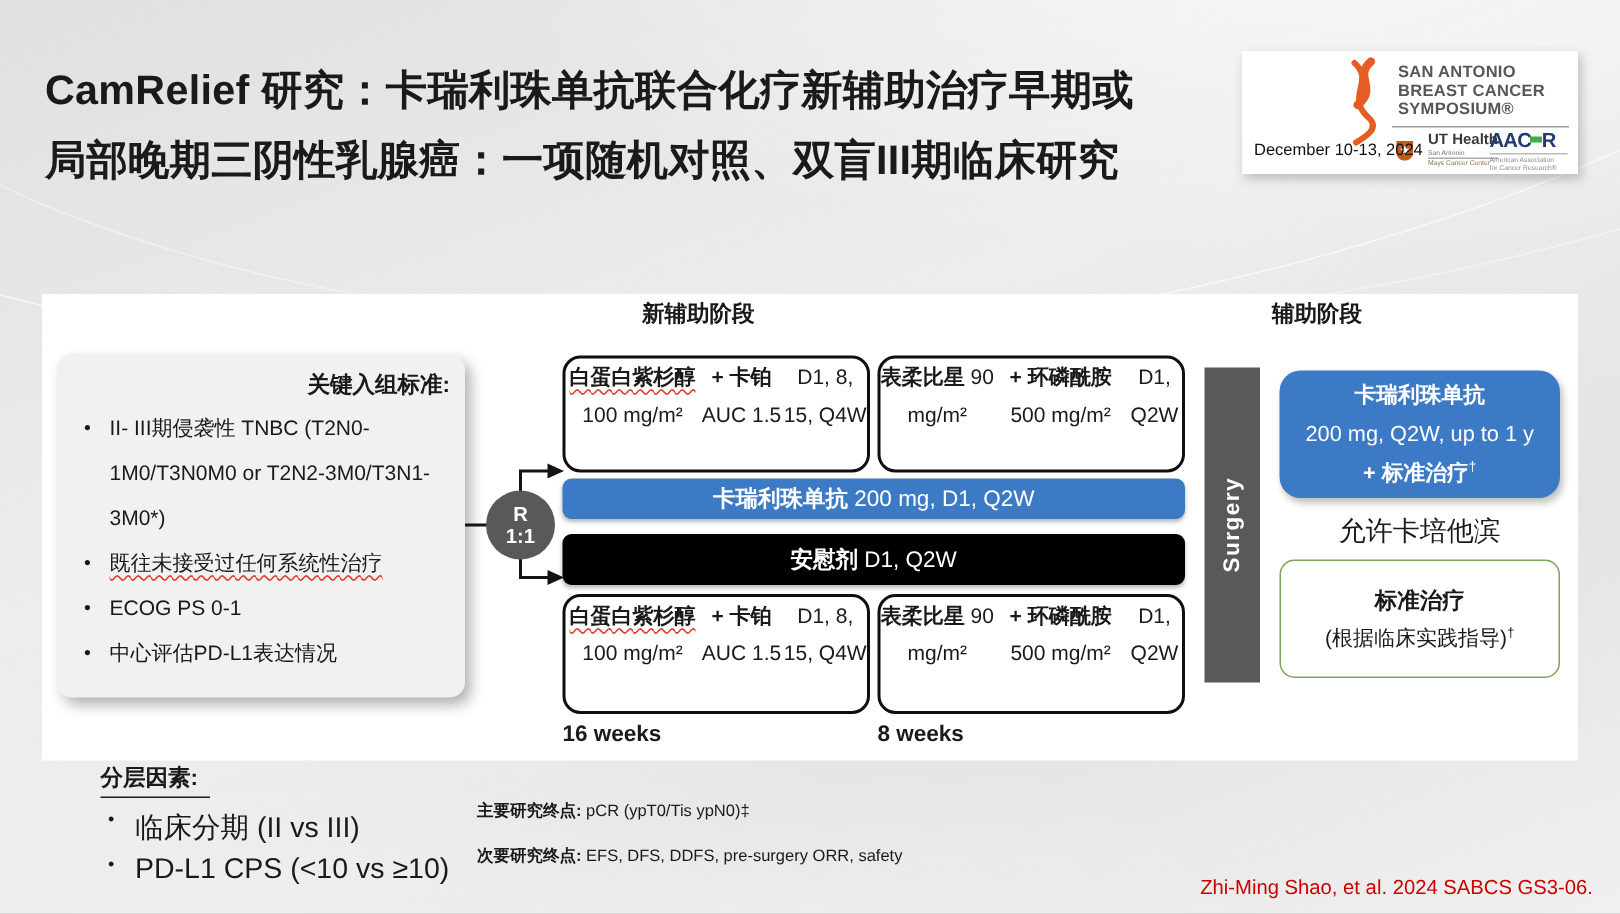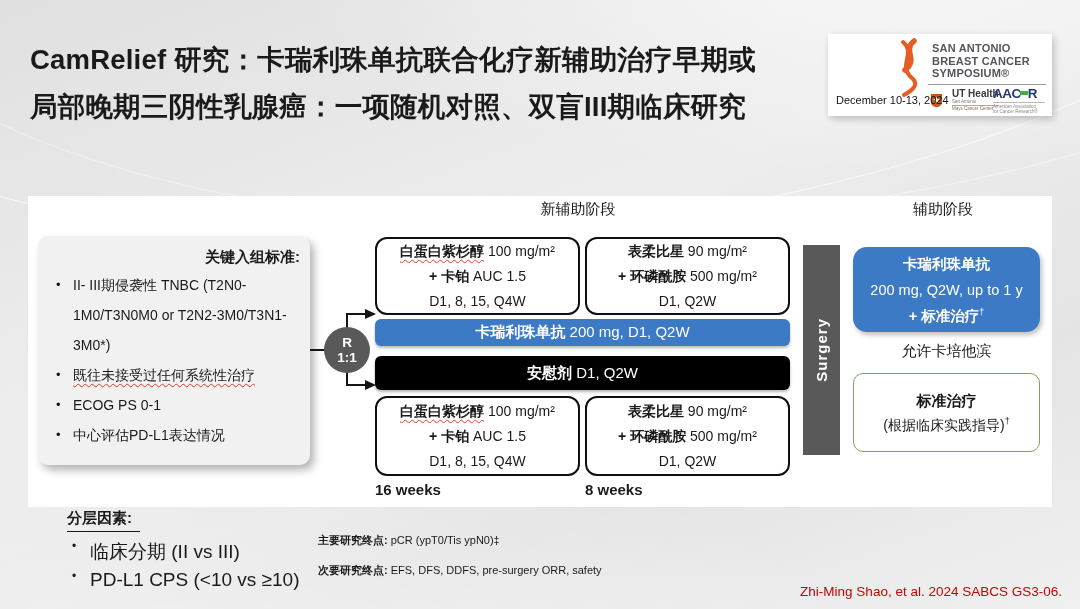--- a/index.html
+++ b/index.html
@@ -31,39 +31,39 @@
   .ut-name{font-size:10px;font-weight:bold;color:#3a3a3a;line-height:11px;}
   .ut-city{font-size:4.5px;color:#777;line-height:5px;border-bottom:.5px solid #aaa;padding-bottom:1px;}
   .ut-center{font-size:4.5px;color:#8a6d55;line-height:6px;}
   .aacr-block{position:absolute;left:165px;top:53px;width:52px;}
   .aacr-word{font-size:13.5px;font-weight:800;color:#223a70;letter-spacing:-0.5px;line-height:14px;white-space:nowrap;}
   .aacr-dash{display:inline-block;width:8px;height:3.5px;background:#3fae49;margin:0 0 2.5px -1px;vertical-align:middle;}
   .aacr-subs{font-size:4.5px;color:#8a8a8a;line-height:5px;border-top:.5px solid #bbb;margin-top:1px;padding-top:1px;}
 
   
   .panel{position:absolute;left:28px;top:196px;width:1024px;height:311px;background:#fff;}
-  .phase-header{position:absolute;top:4px;font-size:15px;font-weight:normal;text-align:center;}
+  .phase-header{position:absolute;top:4px;font-size:15px;font-weight:bold;text-align:left;}
   .ph-neo{left:400px;width:300px;}
   .ph-adj{left:820px;width:190px;}
 
   .criteria-box{position:absolute;left:10px;top:40px;width:272px;height:229px;background:#f1f1f1;border-radius:10px;
     box-shadow:4px 5px 9px rgba(0,0,0,.3);padding:8px 10px 0 14px;}
   .criteria-title{font-size:15px;font-weight:bold;line-height:26px;text-align:right;}
   .criteria-item{position:relative;font-size:14px;line-height:30px;padding-left:21px;}
   .criteria-item::before{content:"•";position:absolute;left:4px;font-size:13px;}
 
   .sq{text-decoration:underline wavy #e03c31 1px;text-underline-offset:3px;}
 
   .r-circle{position:absolute;left:296px;top:131px;width:46px;height:46px;border-radius:50%;background:#595959;
     color:#fff;font-weight:bold;font-size:13.5px;line-height:15px;display:flex;flex-direction:column;justify-content:center;align-items:center;}
 
   .connectors{position:absolute;left:0;top:0;}
 
   .chemo-box{position:absolute;width:205px;background:#fff;border:2.5px solid #0f0f0f;border-radius:12px;
-    display:flex;flex-direction:column;justify-content:center;text-align:center;font-size:14px;line-height:25px;}
+    display:flex;flex-direction:row;justify-content:center;text-align:center;font-size:14px;line-height:25px;}
   .cb-a{left:347px;top:41px;height:78px;}
   .cb-b{left:557px;top:41px;height:78px;}
   .cb-c{left:347px;top:200px;height:80px;}
   .cb-d{left:557px;top:200px;height:80px;}
   .bold{font-weight:bold;}
 
   .bar{position:absolute;left:347px;width:415px;color:#fff;text-align:center;font-size:15px;border-radius:6px;
     display:flex;align-items:center;justify-content:center;box-shadow:0 2px 3px rgba(0,0,0,.28);}
   .bar-blue{top:123px;height:27px;background:#3d7ac6;}
   .bar-green{top:160px;height:34px;background:#000000;}
@@ -71,21 +71,21 @@
   .weeks{position:absolute;top:285px;width:205px;text-align:left;font-size:15px;font-weight:bold;}
   .wk16{left:347px;} .wk8{left:557px;}
 
   .surgery-bar{position:absolute;left:775px;top:49px;width:37px;height:210px;background:#595959;color:#fff;
     display:flex;align-items:center;justify-content:center;}
   .surgery-text{writing-mode:vertical-rl;transform:rotate(180deg);font-size:15px;font-weight:bold;letter-spacing:1px;}
 
   .adj-box{position:absolute;left:825px;top:51px;width:187px;height:85px;background:#3d7ac6;border-radius:14px;color:#fff;
     display:flex;flex-direction:column;justify-content:center;text-align:center;font-size:14.5px;line-height:26px;
     box-shadow:2px 3px 5px rgba(0,0,0,.25);}
-  .cape-note{position:absolute;left:825px;top:146px;width:187px;text-align:center;font-size:15px;}
+  .cape-note{position:absolute;left:825px;top:146px;width:187px;text-align:center;font-size:18px;}
   .soc-box{position:absolute;left:825px;top:177px;width:187px;height:79px;background:#fff;border:1.5px solid #7fa35c;border-radius:10px;
     display:flex;flex-direction:column;justify-content:center;text-align:center;font-size:14px;line-height:24px;}
   .soc-title{font-weight:bold;font-size:15px;}
   sup{font-size:9px;vertical-align:super;line-height:0;}
 
   
   .strat-title{position:absolute;left:67px;top:509px;font-size:15px;font-weight:bold;border-bottom:1.5px solid #1a1a1a;padding:0 8px 3px 0;}
   .strat-item{position:absolute;left:70px;font-size:19px;padding-left:20px;}
   .strat-item::before{content:"•";position:absolute;left:2px;font-size:12px;}
   .si-1{top:539px;} .si-2{top:569px;}

